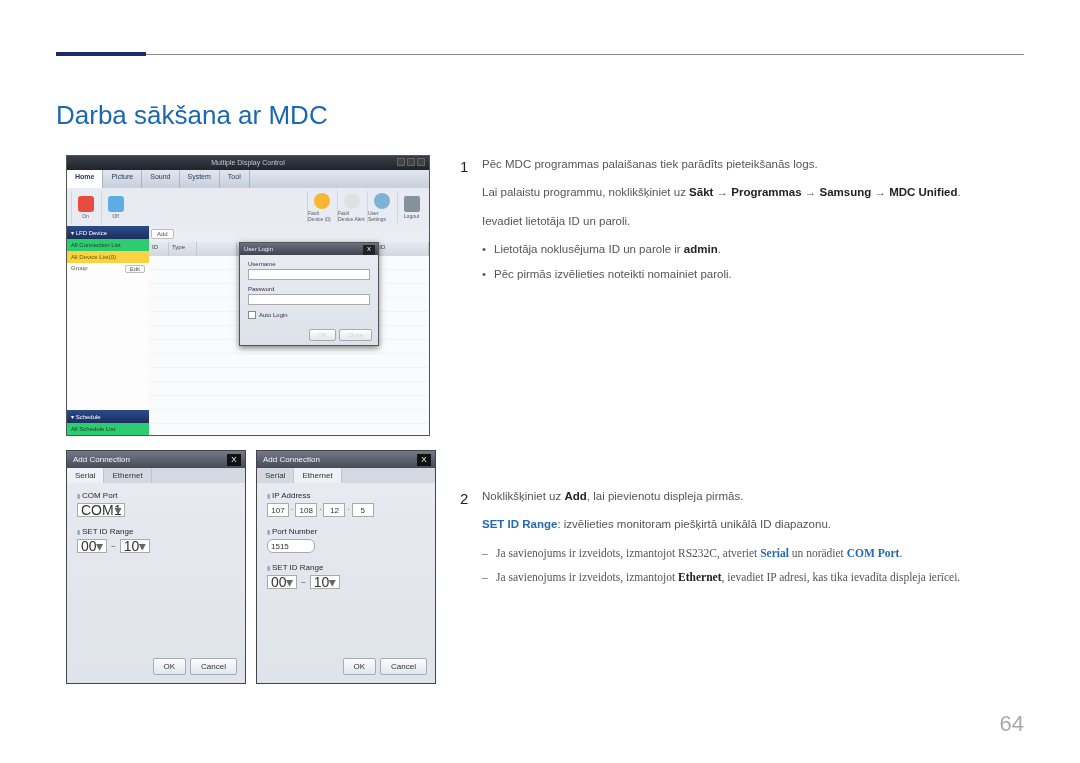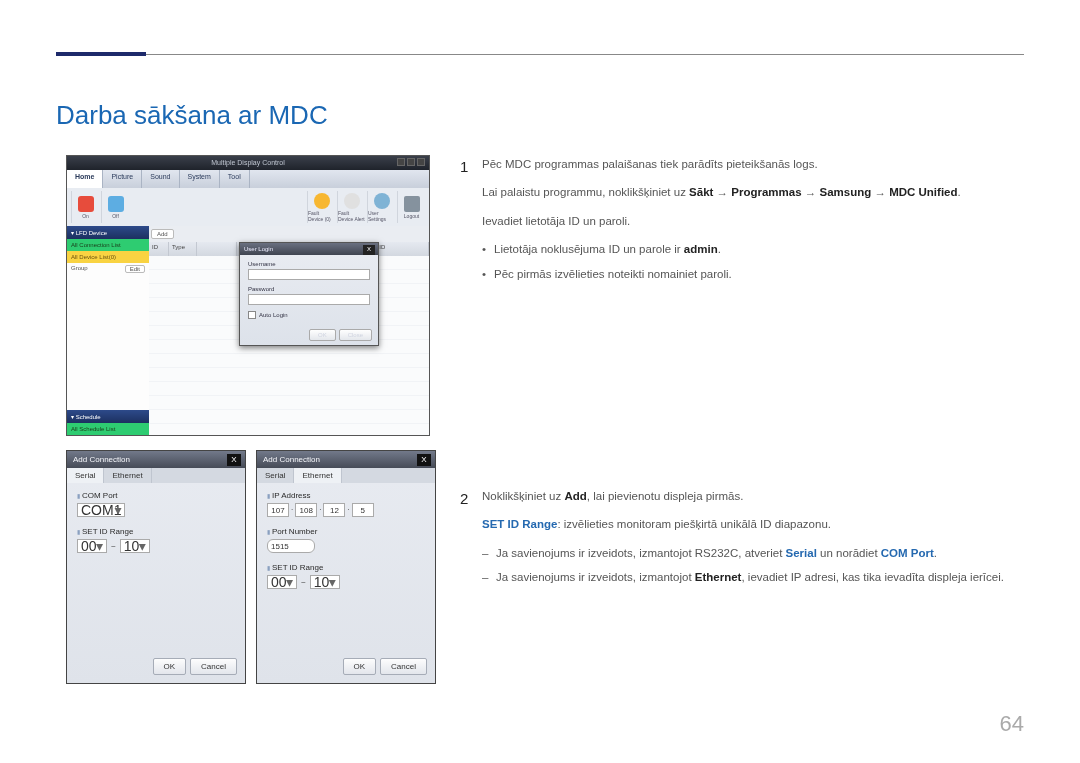--- a/index.html
+++ b/index.html
@@ -237,21 +237,21 @@
   }
   .step-body { flex:1; }
   .step-body p { margin-bottom: 10px; }
   .step-body strong { font-weight: bold; color:#222;}
   .blue { color:#2569b0; font-weight:bold;}
   .bullet-list { margin-top:4px; }
   .bullet-list li { list-style:none; padding-left:12px; position:relative; margin-bottom:6px;}
   .bullet-list li::before {
     content:"•"; position:absolute; left:0; color:#555;
   }
-  .dash-list li { list-style:none; padding-left:14px; position:relative; margin-bottom:6px;}
+  .dash-list li { list-style:none; padding-left:14px; position:relative; margin-bottom:6px;font-family:Liberation Serif, serif;}
   .dash-list li::before {
     content:"‒"; position:absolute; left:0; color:#555;
   }
   .step2-spacer { height:290px; }
 </style>
 </head>
 <body>
 
 <div class="topbar"></div>
 <div class="topaccent"></div>

